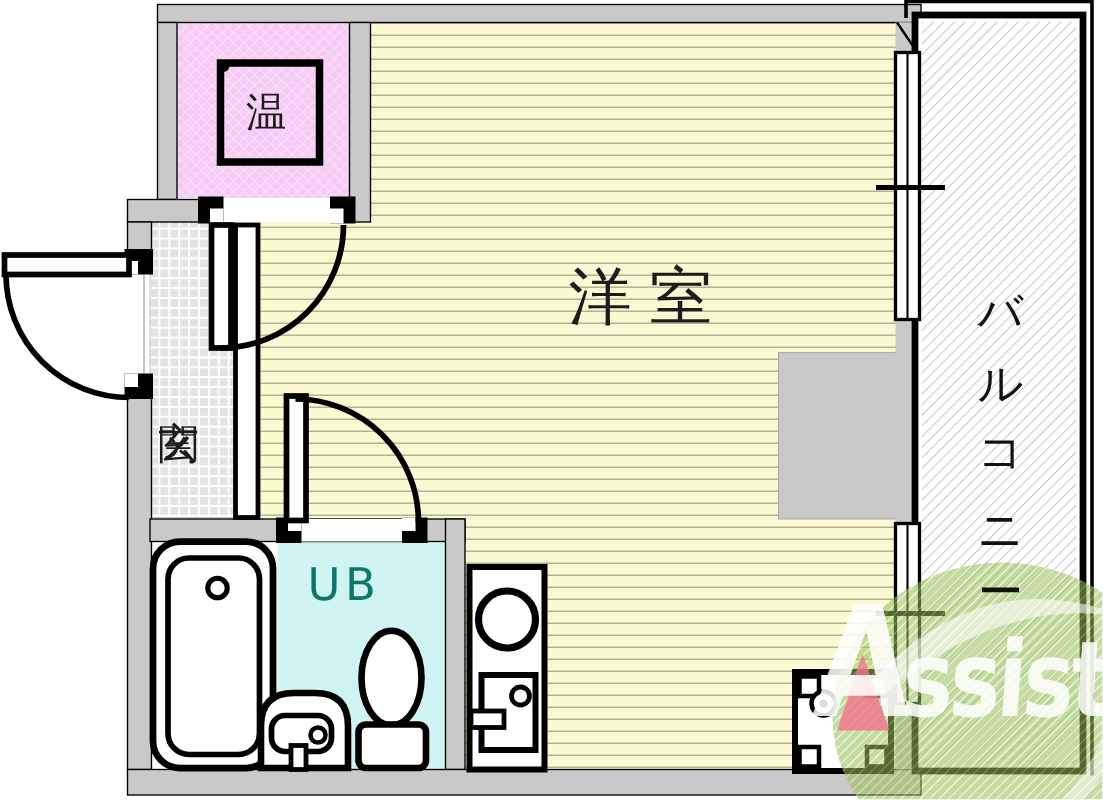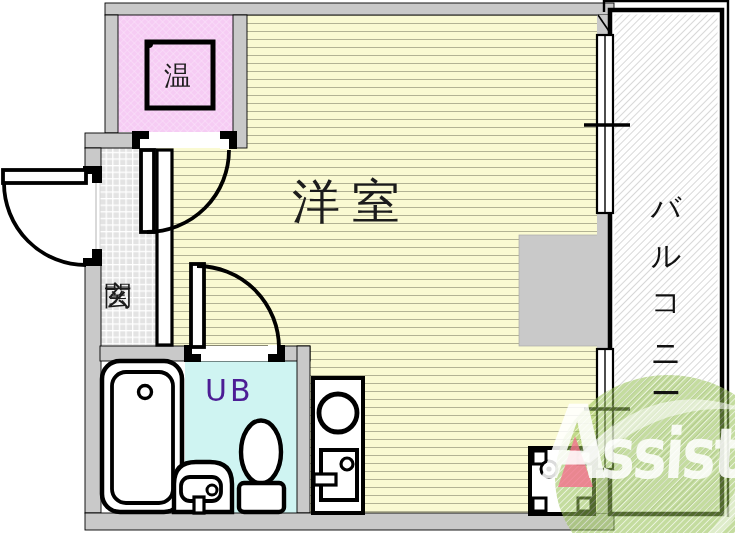--- a/index.html
+++ b/index.html
@@ -3,24 +3,24 @@
 <meta charset="utf-8">
 <style>
   html,body{margin:0;padding:0;background:#fff;}
   #stage{
     position:relative;width:735px;height:533px;overflow:hidden;background:#ffffff;
     font-family:"DejaVu Sans",sans-serif;
   }
   #plan-svg{position:absolute;left:0;top:0;}
   .lbl{position:absolute;color:#1c1c1c;line-height:1;white-space:nowrap;}
   .vtext{writing-mode:vertical-rl;}
-  .lbl-room{left:292px;top:177px;width:195px;text-align:left;font-size:48px;letter-spacing:12px;}
+  .lbl-room{left:292px;top:177px;width:195px;text-align:right;font-size:42px;letter-spacing:12px;}
   .lbl-size{left:292px;top:240px;width:195px;text-align:center;font-size:40px;letter-spacing:3px;}
   .lbl-genkan{left:105px;top:259px;font-size:27px;letter-spacing:3px;}
-  .lbl-ub{left:205px;top:376px;font-size:30px;letter-spacing:3px;color:#4c1d95;}
+  .lbl-ub{left:205px;top:376px;font-size:30px;letter-spacing:3px;color:#0f766e;}
   .lbl-balcony{left:651px;top:174px;font-size:30px;letter-spacing:17px;color:#111;}
   .lbl-heater{left:164px;top:62px;font-size:27px;}
   .wm{
     position:absolute;left:540px;top:396px;display:flex;align-items:baseline;height:94px;
     transform:scaleX(0.82) skewX(-5deg);transform-origin:left bottom;
     font-weight:bold;color:rgba(255,255,255,0.86);
   }
   .wm-a{font-size:102px;line-height:94px;}
   .wm-rest{font-size:70px;line-height:94px;letter-spacing:-3px;margin-left:-7px;}
 </style>

